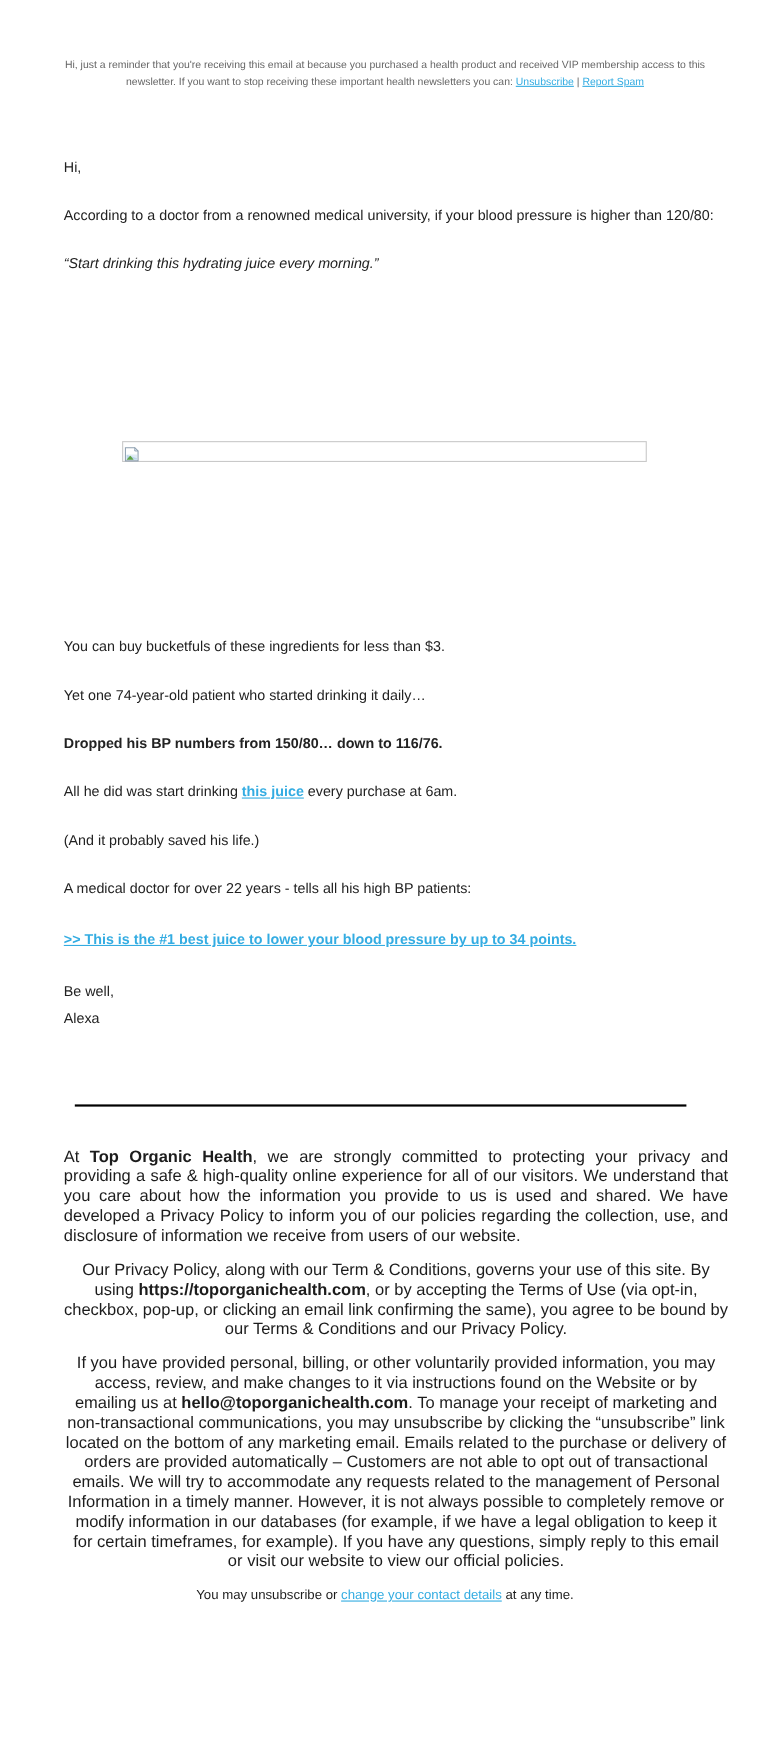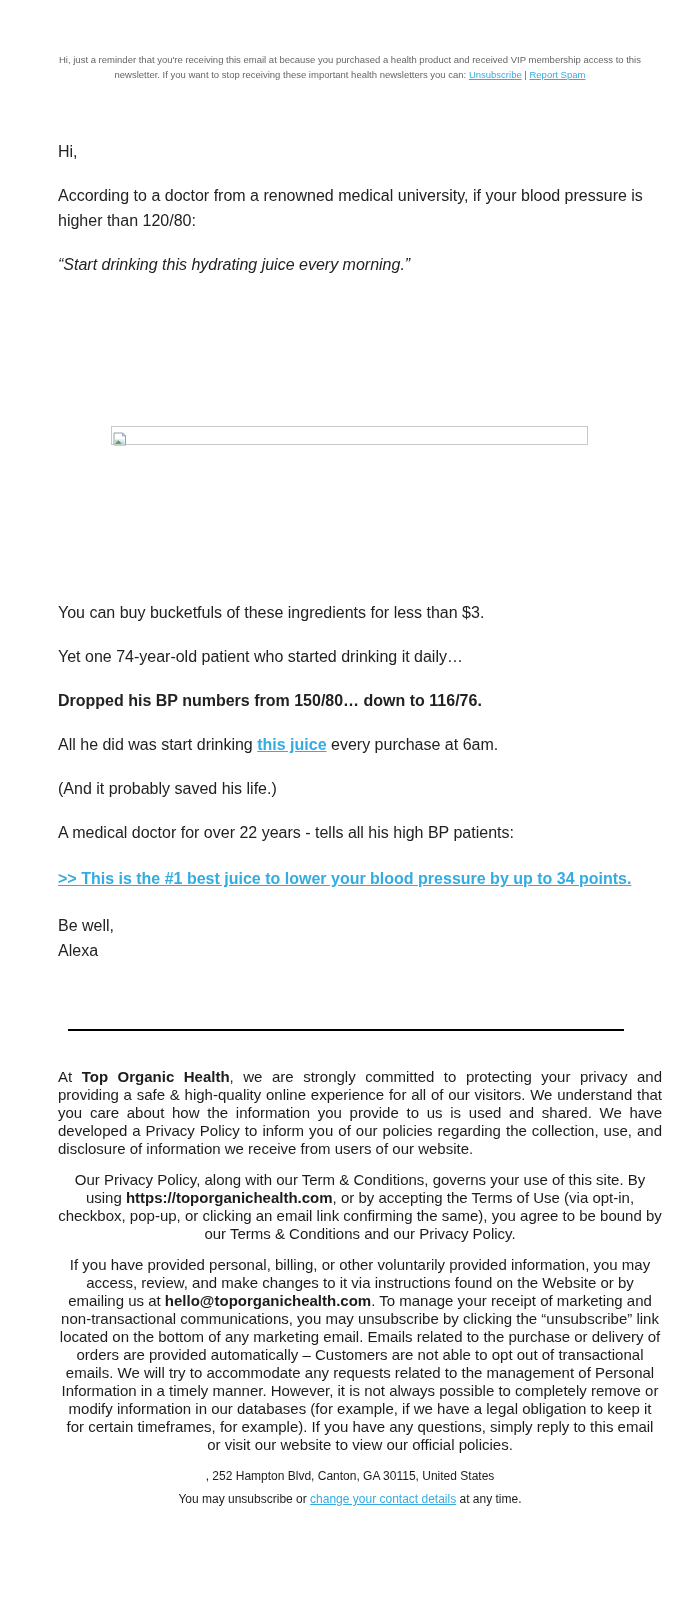--- a/index.html
+++ b/index.html
@@ -5,21 +5,21 @@
   html,body{margin:0;padding:0;background:#ffffff;}
   body{width:700px;font-family:"Liberation Sans","DejaVu Sans",sans-serif;color:#222222;}
   .page{width:700px;min-height:1597px;box-sizing:border-box;padding-top:52px;background:#ffffff;}
 
   
   .preheader{width:624px;margin:0 auto;font-size:9.5px;line-height:15px;color:#666666;text-align:center;}
   a.link{color:#33ace2;text-decoration:underline;cursor:pointer;}
   .preheader a.link{color:#33ace2;}
 
   
-  .content{width:604px;margin:57px 0 0 58px;font-size:16px;line-height:25px;color:#222222;}
+  .content{width:604px;margin:57px 0 0 58px;font-size:13px;line-height:25px;color:#222222;}
   .content p{margin:0 0 19px 0;}
   .quote{font-style:italic;}
   .bold{font-weight:bold;}
   .cta{line-height:30px;margin-bottom:27px;}
   .cta a.link{font-weight:bold;}
   .juice-link{font-weight:bold;}
   .signoff{margin-bottom:0;}
 
   
   .img-wrap{box-sizing:border-box;width:477px;height:19px;margin:149px 0 155px 53px;
@@ -93,17 +93,16 @@
 
   <div class="footer">
     <p class="p1"><span>At </span><span class="bold">Top Organic Health</span><span>, we are strongly committed to protecting your privacy and providing a safe &amp; high-quality online experience for all of our visitors. We understand that you care about how the information you provide to us is used and shared. We have developed a Privacy Policy to inform you of our policies regarding the collection, use, and disclosure of information we receive from users of our website.</span></p>
 
     <p class="p2"><span>Our Privacy Policy, along with our Term &amp; Conditions, governs your use of this site. By using </span><span class="bold">https://toporganichealth.com</span><span>, or by accepting the Terms of Use (via opt-in, checkbox, pop-up, or clicking an email link confirming the same), you agree to be bound by our Terms &amp; Conditions and our Privacy Policy.</span></p>
 
     <p class="p3"><span>If you have provided personal, billing, or other voluntarily provided information, you may access, review, and make changes to it via instructions found on the Website or by emailing us at </span><span class="bold">hello@toporganichealth.com</span><span>. To manage your receipt of marketing and non-transactional communications, you may unsubscribe by clicking the “unsubscribe” link located on the bottom of any marketing email. Emails related to the purchase or delivery of orders are provided automatically – Customers are not able to opt out of transactional emails. We will try to accommodate any requests related to the management of Personal Information in a timely manner. However, it is not always possible to completely remove or modify information in our databases (for example, if we have a legal obligation to keep it for certain timeframes, for example). If you have any questions, simply reply to this email or visit our website to view our official policies.</span></p>
   </div>
 
   <div class="address-block">
-    <p class="address">, 252 Hampton Blvd, Canton, GA 30115, United States</p>
     <p class="manage"><span>You may unsubscribe or </span><a class="link">change your contact details</a><span> at any time.</span></p>
   </div>
 
 </div>
 
 </body></html>

